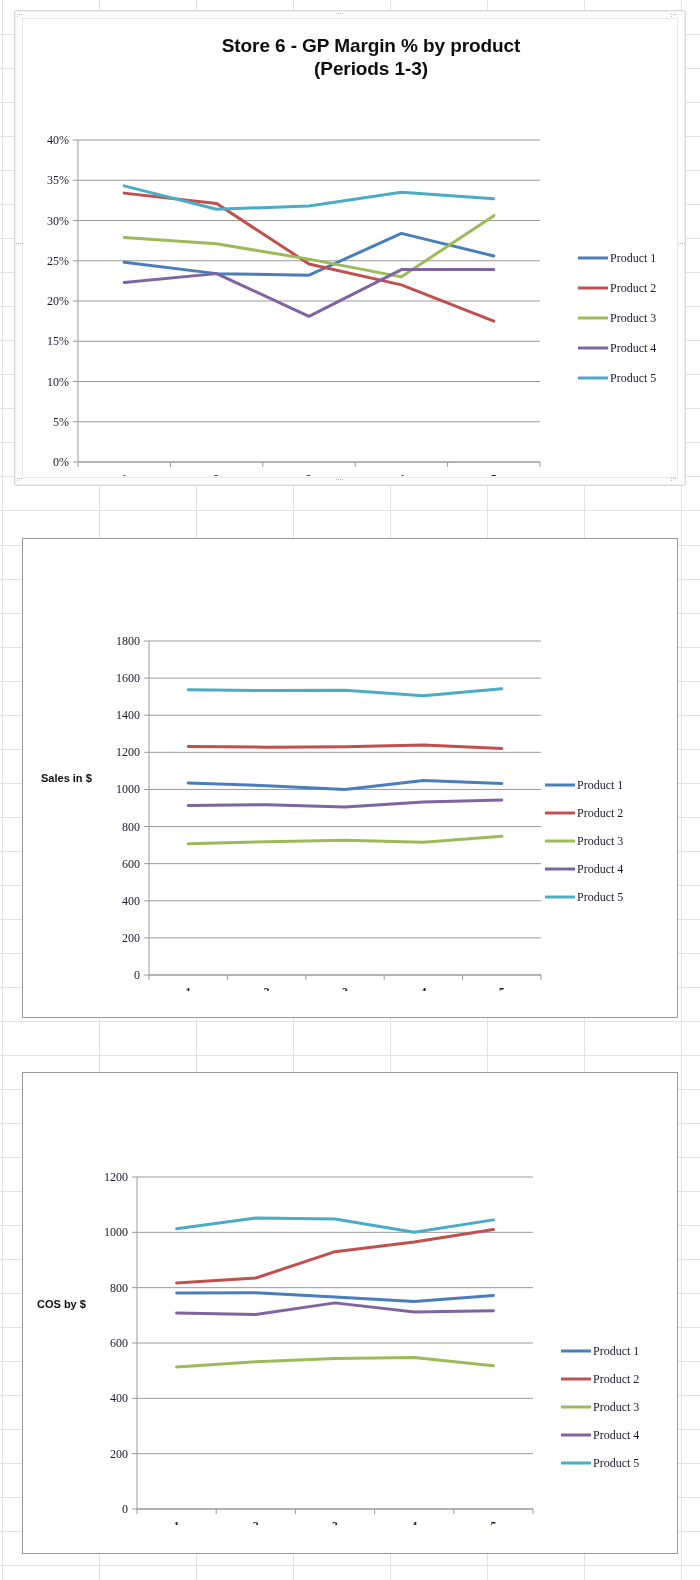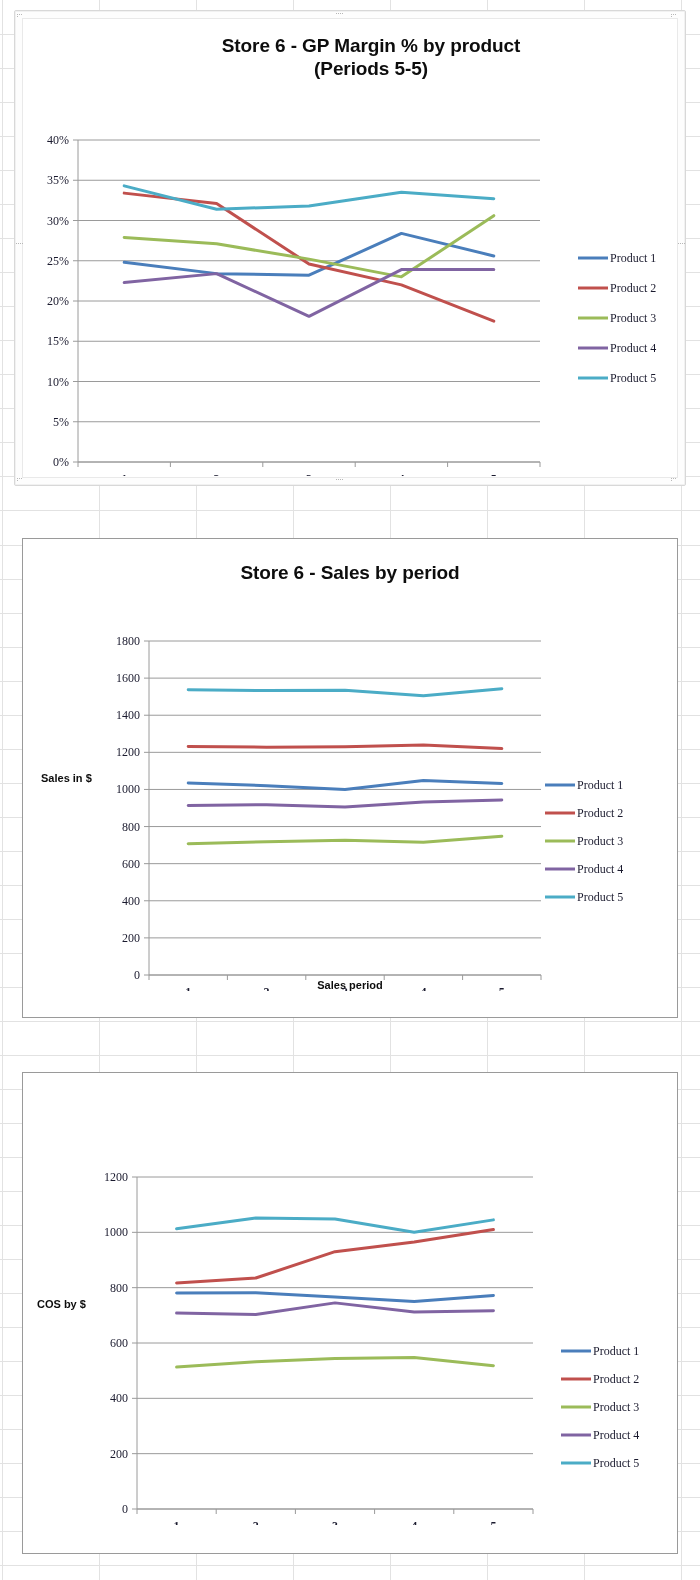--- a/index.html
+++ b/index.html
@@ -205,21 +205,21 @@
         <i></i>
         <i></i>
         <i></i>
         <i></i>
       </div>
     </div>
 
   <div class="chart-card selected" style="left:22px; top:18px; width:656px; height:460px;">
     <div class="chart-title" style="top:16px; font-size:19px;margin-left:42px;">
       <div>Store 6 - GP Margin % by product</div>
-      <div>(Periods 5-5)</div>
+      <div>(Periods 1-3)</div>
     </div>
     <svg id="svg-0" width="656" height="380" style="position:absolute; left:0; top:78px;">
         <g>
           <line x1="56" y1="366" x2="518" y2="366" stroke="#9a9a9a" stroke-width="1"></line>
           <line x1="51" y1="366" x2="56" y2="366" stroke="#9a9a9a" stroke-width="1"></line>
           <text x="47" y="370" text-anchor="end" class="tick">0%</text>
           <line x1="56" y1="325.75" x2="518" y2="325.75" stroke="#9a9a9a" stroke-width="1"></line>
           <line x1="51" y1="325.75" x2="56" y2="325.75" stroke="#9a9a9a" stroke-width="1"></line>
           <text x="47" y="329.75" text-anchor="end" class="tick">5%</text>
           <line x1="56" y1="285.5" x2="518" y2="285.5" stroke="#9a9a9a" stroke-width="1"></line>
@@ -269,25 +269,21 @@
           <text x="588" y="226" class="legend-lbl">Product 3</text>
           <line x1="556" y1="252" x2="586" y2="252" stroke="#8064A2" stroke-width="3" stroke-linecap="butt"></line>
           <text x="588" y="256" class="legend-lbl">Product 4</text>
           <line x1="556" y1="282" x2="586" y2="282" stroke="#4BACC6" stroke-width="3" stroke-linecap="butt"></line>
           <text x="588" y="286" class="legend-lbl">Product 5</text>
         </g>
       </svg>
   </div>
 
   <div class="chart-card" style="left:22px; top:538px; width:656px; height:480px;">
-    <div class="chart-title" style="top:22px; font-size:19px;">
-      <div>Store 6 - Sales by period</div>
-    </div>
     <div class="axis-title" style="left:18px; top:233px;text-align:center;">Sales in $</div>
-    <div class="axis-title" style="left:0; right:0; width:100%; top:440px; text-align:center;">Sales period</div>
     <svg id="svg-1" width="656" height="400" style="position:absolute; left:0; top:52px;">
         <g>
           <line x1="126" y1="384" x2="518" y2="384" stroke="#9a9a9a" stroke-width="1"></line>
           <line x1="121" y1="384" x2="126" y2="384" stroke="#9a9a9a" stroke-width="1"></line>
           <text x="117" y="388" text-anchor="end" class="tick">0</text>
           <line x1="126" y1="346.8888888888889" x2="518" y2="346.8888888888889" stroke="#9a9a9a" stroke-width="1"></line>
           <line x1="121" y1="346.8888888888889" x2="126" y2="346.8888888888889" stroke="#9a9a9a" stroke-width="1"></line>
           <text x="117" y="350.8888888888889" text-anchor="end" class="tick">200</text>
           <line x1="126" y1="309.77777777777777" x2="518" y2="309.77777777777777" stroke="#9a9a9a" stroke-width="1"></line>
           <line x1="121" y1="309.77777777777777" x2="126" y2="309.77777777777777" stroke="#9a9a9a" stroke-width="1"></line>

